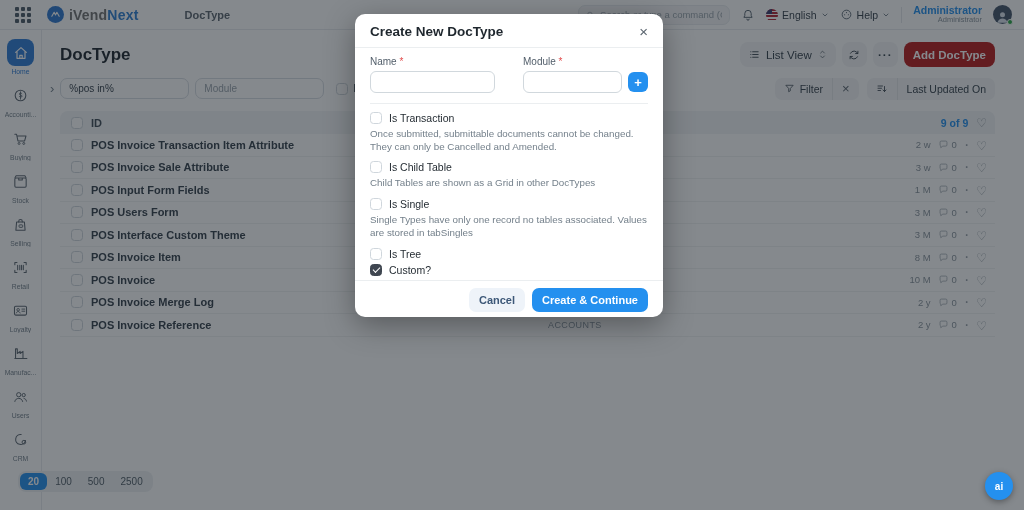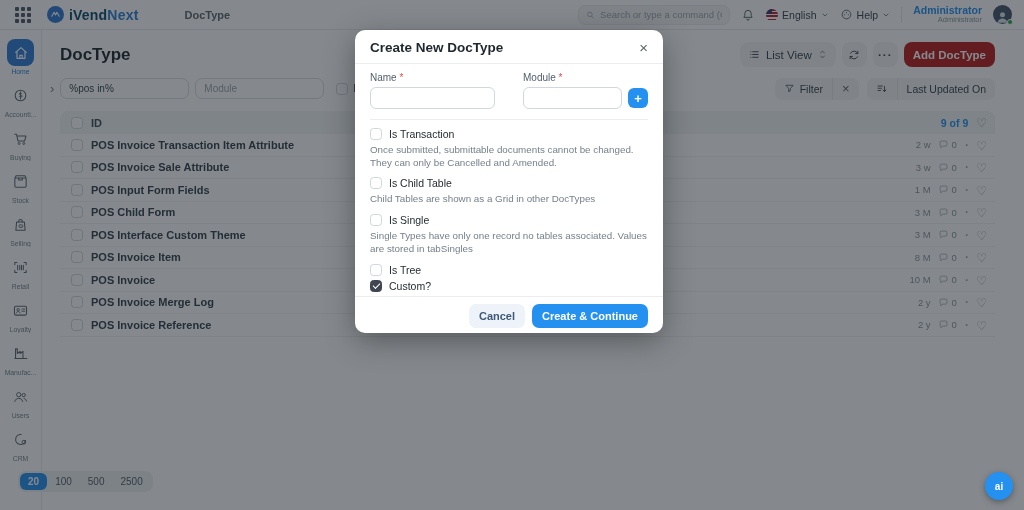--- a/index.html
+++ b/index.html
@@ -8,21 +8,21 @@
   .app { position:relative; width:1024px; height:510px; overflow:hidden; background:#fff; }
 
   
   .navbar { position:absolute; top:0; left:0; right:0; height:30px; background:#fff;
     border-bottom:1px solid #e8ebee; display:flex; align-items:center; padding:0 12px 0 15px; z-index:1; }
   .grid-icon { display:grid; grid-template-columns:repeat(3,4px); grid-gap:2px; margin-right:16px; cursor:pointer; }
   .grid-icon span { width:4px; height:4px; border-radius:1px; background:#4c5a67; }
   .brand { display:flex; align-items:center; gap:5px; }
   .brand-mark { width:17px; height:17px; border-radius:50%; background:#2f78cf; display:flex; align-items:center; justify-content:center; }
   .brand-name { font-size:14px; font-weight:700; letter-spacing:.2px; }
-  .brand-name .p1 { color:#0c4a6e; }
+  .brand-name .p1 { color:#737373; }
   .brand-name .p2 { color:#2f80d3; }
   .nav-title { margin-left:46px; font-size:11px; color:#5c6670; font-weight:600; }
   .nav-right { margin-left:auto; display:flex; align-items:center; gap:11px; }
   .search-box { width:152px; height:20px; background:#f4f5f6; border:1px solid #e8ebee; border-radius:7px;
     display:flex; align-items:center; padding:0 7px; gap:5px; }
   .search-box input { border:none; outline:none; background:transparent; font-size:9.5px; color:#36414c; width:100%;
     font-family:"Liberation Sans", sans-serif; }
   .search-box input::placeholder { color:#9aa4ad; }
   .navlink { display:flex; align-items:center; gap:4px; font-size:10.5px; color:#36414c; cursor:pointer; }
   .flag { position:relative; width:12px; height:12px; border-radius:50%; overflow:hidden;
@@ -97,21 +97,21 @@
   .pager { position:absolute; left:18px; bottom:18px; display:flex; background:#eef1f3; border-radius:8px; padding:2px;margin-top:45px; }
   .pager button { border:none; background:transparent; font-size:10px; color:#525e68; padding:3px 8px;
     border-radius:6px; cursor:pointer; font-family:"Liberation Sans", sans-serif; }
   .pager button.active { background:#2490ef; color:#fff; font-weight:600; }
   .fab { position:absolute; right:11px; bottom:10px; width:28px; height:28px; border-radius:50%; background:#2490ef;
     color:#fff; display:flex; align-items:center; justify-content:center; font-size:10px; font-weight:700;
     z-index:40; cursor:pointer; box-shadow:0 2px 6px rgba(0,0,0,.35); }
 
   
   .overlay { position:absolute; inset:0; background:rgba(22,28,36,.52); z-index:20; }
-  .modal { position:absolute; left:355px; top:30px; width:308px; height:303px; background:#fff; border-radius:10px;
+  .modal { position:absolute; left:355px; top:14px; width:308px; height:303px; background:#fff; border-radius:10px;
     z-index:30; box-shadow:0 8px 30px rgba(0,0,0,.35); display:flex; flex-direction:column; overflow:hidden; }
   .m-head { display:flex; align-items:center; justify-content:space-between; padding:10px 15px 8px;
     border-bottom:1px solid #ebeef0; }
   .m-title { font-size:13.5px; font-weight:700; color:#1f272e; }
   .m-close { font-size:15px; color:#5c6670; cursor:pointer; line-height:1; }
   .m-close::before { content:"×"; }
   .m-body { padding:8px 15px 0; flex:1; }
   .m-cols { display:flex; gap:28px; }
   .m-col { flex:1; }
   .m-label { font-size:10px; color:#525e6a; margin-bottom:4px; }
@@ -418,21 +418,21 @@
                 <path d="M4.5 7a2.5 2.5 0 0 1 2.5-2.5h10A2.5 2.5 0 0 1 19.5 7v6a2.5 2.5 0 0 1-2.5 2.5h-6.5L6 19v-3.5A2.5 2.5 0 0 1 4.5 13V7z" stroke="#98a1a9" stroke-width="1.6"></path>
               </svg>
               <span>0</span>
             </span>
             <span class="dot-sep"></span>
             <span class="heart"></span>
           </span>
       </div>
       <div class="trow">
         <span class="cbx"></span>
-        <span class="rname">POS Child Form</span>
+        <span class="rname">POS Users Form</span>
         <span class="r-right">
             <span class="rtime">3 M</span>
             <span class="cmt">
               <svg width="11" height="11" viewBox="0 0 24 24" fill="none">
                 <path d="M4.5 7a2.5 2.5 0 0 1 2.5-2.5h10A2.5 2.5 0 0 1 19.5 7v6a2.5 2.5 0 0 1-2.5 2.5h-6.5L6 19v-3.5A2.5 2.5 0 0 1 4.5 13V7z" stroke="#98a1a9" stroke-width="1.6"></path>
               </svg>
               <span>0</span>
             </span>
             <span class="dot-sep"></span>
             <span class="heart"></span>

